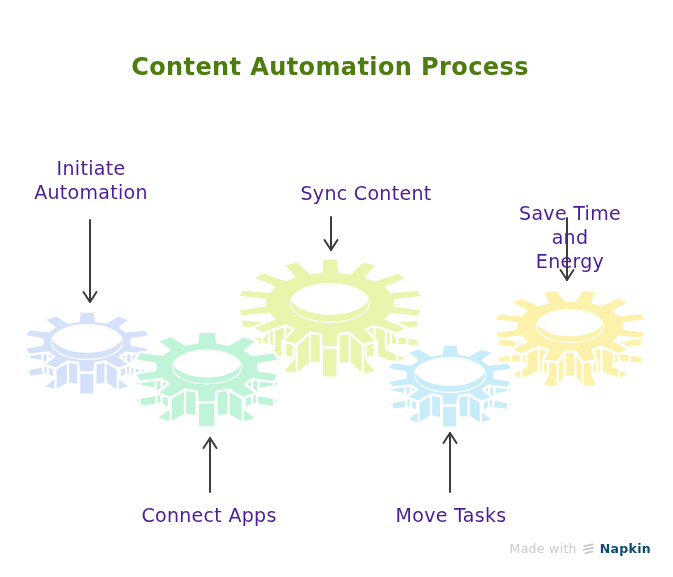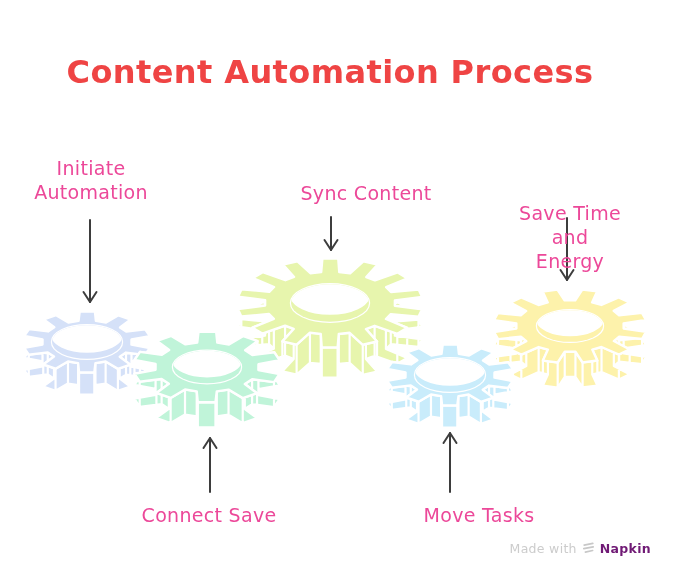--- a/index.html
+++ b/index.html
@@ -2,32 +2,32 @@
 <html><head>
 <meta charset="utf-8">
 <style>
   html,body{margin:0;padding:0;background:#ffffff;}
   .canvas{
     position:relative;width:673px;height:577px;background:#ffffff;overflow:hidden;
     font-family:"DejaVu Sans", sans-serif;
   }
   .page-title{
     position:absolute;top:53px;left:330px;transform:translateX(-50%);
-    font-size:32px;font-weight:bold;letter-spacing:0.4px;color:#ef4444;white-space:nowrap;
+    font-size:24px;font-weight:bold;letter-spacing:0.4px;color:#4d7c0f;white-space:nowrap;
   }
   #scene{position:absolute;left:0;top:0;}
   .step-label{
     position:absolute;transform:translateX(-50%);text-align:center;
-    white-space:pre-line;font-size:19px;line-height:24px;color:#ec4899;letter-spacing:0.3px;
+    white-space:pre-line;font-size:19px;line-height:24px;color:#4c1d95;letter-spacing:0.3px;
   }
   .watermark{
-    position:absolute;top:541px;right:22px;display:flex;align-items:flex-start;gap:5px;
+    position:absolute;top:541px;right:22px;display:flex;align-items:center;gap:5px;
     color:#cccccc;font-size:12.5px;letter-spacing:0.3px;
   }
-  .watermark .brand{font-weight:bold;color:#701a75;}
+  .watermark .brand{font-weight:bold;color:#0c4a6e;}
 </style>
 </head>
 <body>
 
 <div class="canvas">
   <div class="page-title">Content Automation Process</div>
 
   <svg id="scene" width="673" height="577" viewBox="0 0 673 577">
       <g>
         <path d="M390.7644444657232,314.2128276243362 L385.91828929018624,319.0003154414756 L385.91828929018624,349.0003154414756 L390.7644444657232,344.2128276243362 Z M385.91828929018624,319.0003154414756 L407.20407307771535,327.88850267670927 L407.20407307771535,357.88850267670927 L385.91828929018624,349.0003154414756 Z M407.20407307771535,327.88850267670927 L397.283986187465,333.8168418678463 L397.283986187465,363.8168418678463 L407.20407307771535,357.88850267670927 Z M397.283986187465,333.8168418678463 L374.6113236229028,325.757466708374 L374.6113236229028,355.757466708374 L397.283986187465,363.8168418678463 Z M374.6113236229028,325.757466708374 L365.91756135763603,329.06156358168386 L365.91756135763603,359.06156358168386 L374.6113236229028,355.757466708374 Z M365.91756135763603,329.06156358168386 L377.0611400632682,341.50261019341195 L377.0611400632682,371.50261019341195 L365.91756135763603,359.06156358168386 Z M377.0611400632682,341.50261019341195 L362.7646798269998,344.77786033468203 L362.7646798269998,374.77786033468203 L377.0611400632682,371.50261019341195 Z M362.7646798269998,344.77786033468203 L349.6223830145871,332.7947104088052 L349.6223830145871,362.7947104088052 L362.7646798269998,374.77786033468203 Z M349.6223830145871,332.7947104088052 L338.8029198982238,333.96099943043765 L338.8029198982238,363.96099943043765 L349.6223830145871,362.7947104088052 Z M338.8029198982238,333.96099943043765 L337.59717109228455,347.4908035577838 L337.59717109228455,377.4908035577838 L338.8029198982238,363.96099943043765 Z M337.59717109228455,347.4908035577838 L321.7559267943694,347.46426119040143 L321.7559267943694,377.46426119040143 L337.59717109228455,377.4908035577838 Z M321.7559267943694,347.46426119040143 L320.74698879749764,333.9307463046293 L320.74698879749764,363.9307463046293 L321.7559267943694,377.46426119040143 Z M320.74698879749764,333.9307463046293 L309.94475219224074,332.72822963025385 L309.94475219224074,362.72822963025385 L320.74698879749764,363.9307463046293 Z M309.94475219224074,332.72822963025385 L296.628489213285,344.6670476336388 L296.628489213285,374.6670476336388 L309.94475219224074,362.72822963025385 Z M296.628489213285,344.6670476336388 L282.3800135670368,341.34396979898486 L282.3800135670368,371.34396979898486 L296.628489213285,374.6670476336388 Z M282.3800135670368,341.34396979898486 L293.70426692979896,328.94056855411236 L293.70426692979896,358.94056855411236 L282.3800135670368,371.34396979898486 Z M293.70426692979896,328.94056855411236 L285.05877227605754,325.60741935898824 L285.05877227605754,355.60741935898824 L293.70426692979896,358.94056855411236 Z M285.05877227605754,325.60741935898824 L262.2694443203154,333.5906219128476 L262.2694443203154,363.5906219128476 L285.05877227605754,355.60741935898824 Z M262.2694443203154,333.5906219128476 L252.43582267355987,327.62918493095043 L252.43582267355987,357.62918493095043 L262.2694443203154,363.5906219128476 Z M252.43582267355987,327.62918493095043 L273.8503601346075,318.8125430612581 L273.8503601346075,348.8125430612581 L252.43582267355987,357.62918493095043 Z M273.8503601346075,318.8125430612581 L269.07395367858874,314.0089324218719 L269.07395367858874,344.0089324218719 L273.8503601346075,348.8125430612581 Z M269.07395367858874,314.0089324218719 L241.32526664046068,316.45534835285974 L241.32526664046068,346.45534835285974 L269.07395367858874,344.0089324218719 Z M241.32526664046068,316.45534835285974 L237.8541683617927,309.0362879302106 L237.8541683617927,339.0362879302106 L241.32526664046068,346.45534835285974 Z M237.8541683617927,309.0362879302106 L265.11757814489863,305.5526494870076 L265.11757814489863,335.5526494870076 L237.8541683617927,339.0362879302106 Z M265.11757814489863,305.5526494870076 L265.1562857639979,300.2299914029081 L265.1562857639979,330.2299914029081 L265.11757814489863,335.5526494870076 Z M265.1562857639979,300.2299914029081 L237.94420742669854,296.6550780325698 L237.94420742669854,326.6550780325698 L265.1562857639979,330.2299914029081 Z M237.94420742669854,296.6550780325698 L241.523126100435,289.24783007467937 L241.523126100435,319.24783007467937 L237.94420742669854,326.6550780325698 Z M241.523126100435,289.24783007467937 L269.2355555342768,291.7871723756638 L269.2355555342768,321.7871723756638 L241.523126100435,319.24783007467937 Z M269.2355555342768,291.7871723756638 L274.08171070981376,286.9996845585244 L274.08171070981376,316.9996845585244 L269.2355555342768,321.7871723756638 Z M274.08171070981376,286.9996845585244 L252.79592692228465,278.11149732329073 L252.79592692228465,308.11149732329073 L274.08171070981376,316.9996845585244 Z M252.79592692228465,278.11149732329073 L262.716013812535,272.1831581321537 L262.716013812535,302.1831581321537 L252.79592692228465,308.11149732329073 Z M262.716013812535,272.1831581321537 L285.3886763770972,280.242533291626 L285.3886763770972,310.242533291626 L262.716013812535,302.1831581321537 Z M285.3886763770972,280.242533291626 L294.08243864236397,276.93843641831614 L294.08243864236397,306.93843641831614 L285.3886763770972,310.242533291626 Z M294.08243864236397,276.93843641831614 L282.9388599367318,264.49738980658805 L282.9388599367318,294.49738980658805 L294.08243864236397,306.93843641831614 Z M282.9388599367318,264.49738980658805 L297.2353201730003,261.22213966531797 L297.2353201730003,291.22213966531797 L282.9388599367318,294.49738980658805 Z M297.2353201730003,261.22213966531797 L310.3776169854128,273.2052895911948 L310.3776169854128,303.2052895911948 L297.2353201730003,291.22213966531797 Z M310.3776169854128,273.2052895911948 L321.1970801017761,272.03900056956235 L321.1970801017761,302.03900056956235 L310.3776169854128,303.2052895911948 Z M321.1970801017761,272.03900056956235 L322.40282890771533,258.50919644221625 L322.40282890771533,288.50919644221625 L321.1970801017761,302.03900056956235 Z M322.40282890771533,258.50919644221625 L338.24407320563057,258.53573880959857 L338.24407320563057,288.53573880959857 L322.40282890771533,288.50919644221625 Z M338.24407320563057,258.53573880959857 L339.2530112025023,272.0692536953707 L339.2530112025023,302.0692536953707 L338.24407320563057,288.53573880959857 Z M339.2530112025023,272.0692536953707 L350.0552478077592,273.27177036974615 L350.0552478077592,303.27177036974615 L339.2530112025023,302.0692536953707 Z M350.0552478077592,273.27177036974615 L363.37151078671496,261.3329523663612 L363.37151078671496,291.3329523663612 L350.0552478077592,303.27177036974615 Z M363.37151078671496,261.3329523663612 L377.61998643296306,264.65603020101514 L377.61998643296306,294.65603020101514 L363.37151078671496,291.3329523663612 Z M377.61998643296306,264.65603020101514 L366.295733070201,277.05943144588764 L366.295733070201,307.05943144588764 L377.61998643296306,294.65603020101514 Z M366.295733070201,277.05943144588764 L374.94122772394246,280.3925806410117 L374.94122772394246,310.3925806410117 L366.295733070201,307.05943144588764 Z M374.94122772394246,280.3925806410117 L397.7305556796845,272.40937808715233 L397.7305556796845,302.40937808715233 L374.94122772394246,310.3925806410117 Z M397.7305556796845,272.40937808715233 L407.5641773264401,278.3708150690495 L407.5641773264401,308.3708150690495 L397.7305556796845,302.40937808715233 Z M407.5641773264401,278.3708150690495 L386.14963986539243,287.18745693874183 L386.14963986539243,317.18745693874183 L407.5641773264401,308.3708150690495 Z M386.14963986539243,287.18745693874183 L390.92604632141126,291.9910675781281 L390.92604632141126,321.9910675781281 L386.14963986539243,317.18745693874183 Z M390.92604632141126,291.9910675781281 L418.6747333595393,289.54465164714026 L418.6747333595393,319.54465164714026 L390.92604632141126,321.9910675781281 Z M418.6747333595393,289.54465164714026 L422.1458316382073,296.9637120697893 L422.1458316382073,326.9637120697893 L418.6747333595393,319.54465164714026 Z M422.1458316382073,296.9637120697893 L394.8824218551013,300.44735051299233 L394.8824218551013,330.44735051299233 L422.1458316382073,326.9637120697893 Z M394.8824218551013,300.44735051299233 L394.8437142360021,305.7700085970919 L394.8437142360021,335.7700085970919 L394.8824218551013,330.44735051299233 Z M394.8437142360021,305.7700085970919 L422.05579257330146,309.34492196743014 L422.05579257330146,339.34492196743014 L394.8437142360021,335.7700085970919 Z M422.05579257330146,309.34492196743014 L418.476873899565,316.7521699253206 L418.476873899565,346.7521699253206 L422.05579257330146,339.34492196743014 Z M418.476873899565,316.7521699253206 L390.7644444657232,314.2128276243362 L390.7644444657232,344.2128276243362 L418.476873899565,346.7521699253206 Z " fill="#e7f5ad" stroke="#ffffff" stroke-width="2.2" stroke-linejoin="round"></path>
@@ -112,23 +112,23 @@
       </g>
       <g stroke="#3d3d3d" stroke-width="2" fill="none" stroke-linecap="round" stroke-linejoin="round">
         <path d="M567,218 L567,280"></path>
         <path d="M560.5,270 L567,280 L573.5,270"></path>
       </g>
     </svg>
 
   <div id="labels">
       <div class="step-label" style="left: 91px; top: 156px;">Initiate
 Automation</div>
-      <div class="step-label" style="left: 209px; top: 503px;">Connect Save</div>
+      <div class="step-label" style="left: 209px; top: 503px;">Connect Apps</div>
       <div class="step-label" style="left: 338px; top: 181px; margin-left: 28px;">Sync Content</div>
-      <div class="step-label" style="left: 451px; top: 503px; margin-left: 28px;">Move Tasks</div>
+      <div class="step-label" style="left: 451px; top: 503px;">Move Tasks</div>
       <div class="step-label" style="left: 570px; top: 156px; margin-top: 45px;">Save Time and
 Energy</div>
     </div>
 
   <div class="watermark">
     <span>Made with</span>
     <svg width="13" height="13" viewBox="0 0 13 13">
       <g stroke="#c8c8c8" stroke-width="1.7" stroke-linecap="round" fill="none">
         <path d="M2.2 4.2 L10.8 2.4"></path>
         <path d="M1.8 7.7 L11.2 5.9"></path>

